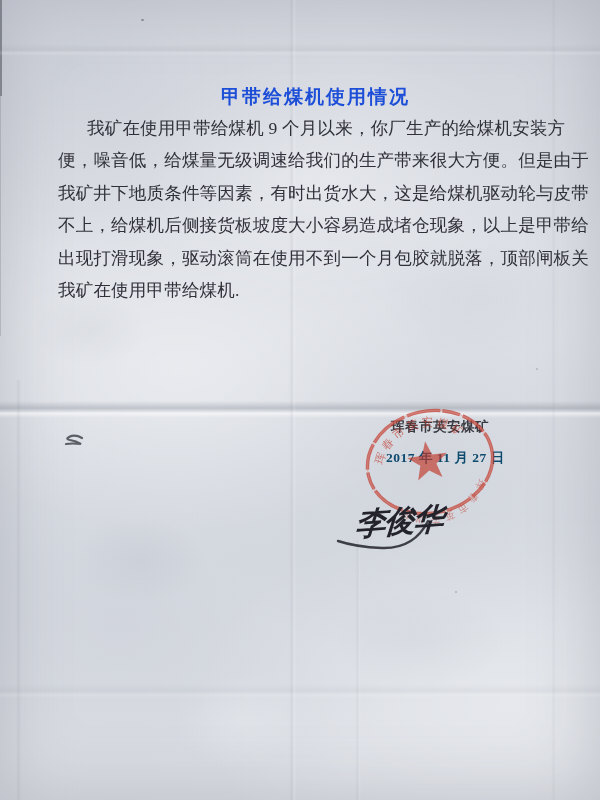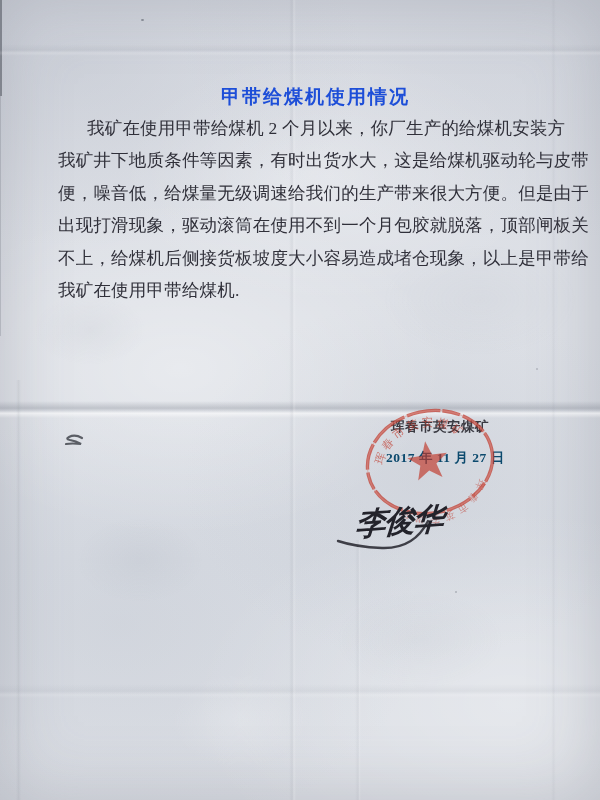--- a/index.html
+++ b/index.html
@@ -107,25 +107,25 @@
 <div class="crease crease-v-3"></div>
 <div class="crease crease-v-4"></div>
 
 <div class="speck speck1"></div>
 <div class="speck speck2"></div>
 <div class="speck speck3"></div>
 
 <div class="title">甲带给煤机使用情况</div>
 
 <div class="bodytext">
-  <div class="bodyline first">我矿在使用甲带给煤机 2 个月以来，你厂生产的给煤机安装方</div>
+  <div class="bodyline first">我矿在使用甲带给煤机 9 个月以来，你厂生产的给煤机安装方</div>
+  <div class="bodyline">便，噪音低，给煤量无级调速给我们的生产带来很大方便。但是由于</div>
   <div class="bodyline">我矿井下地质条件等因素，有时出货水大，这是给煤机驱动轮与皮带</div>
-  <div class="bodyline">便，噪音低，给煤量无级调速给我们的生产带来很大方便。但是由于</div>
+  <div class="bodyline">不上，给煤机后侧接货板坡度大小容易造成堵仓现象，以上是甲带给</div>
   <div class="bodyline">出现打滑现象，驱动滚筒在使用不到一个月包胶就脱落，顶部闸板关</div>
-  <div class="bodyline">不上，给煤机后侧接货板坡度大小容易造成堵仓现象，以上是甲带给</div>
   <div class="bodyline last">我矿在使用甲带给煤机.</div>
 </div>
 
 <svg class="mark-svg" viewBox="0 0 44 24">
   <path d="M34,8 q-7,-4 -13,-1 q-4,2 1,3 q6,1 11,4 q-9,-1 -15,0" fill="none" stroke="#3a3d45" stroke-width="2.2" stroke-linecap="round" opacity=".8"></path>
 </svg>
 
 <div class="mine-name">珲春市英安煤矿</div>
 <div class="date-line">2017 年 11 月 27 日</div>
 

